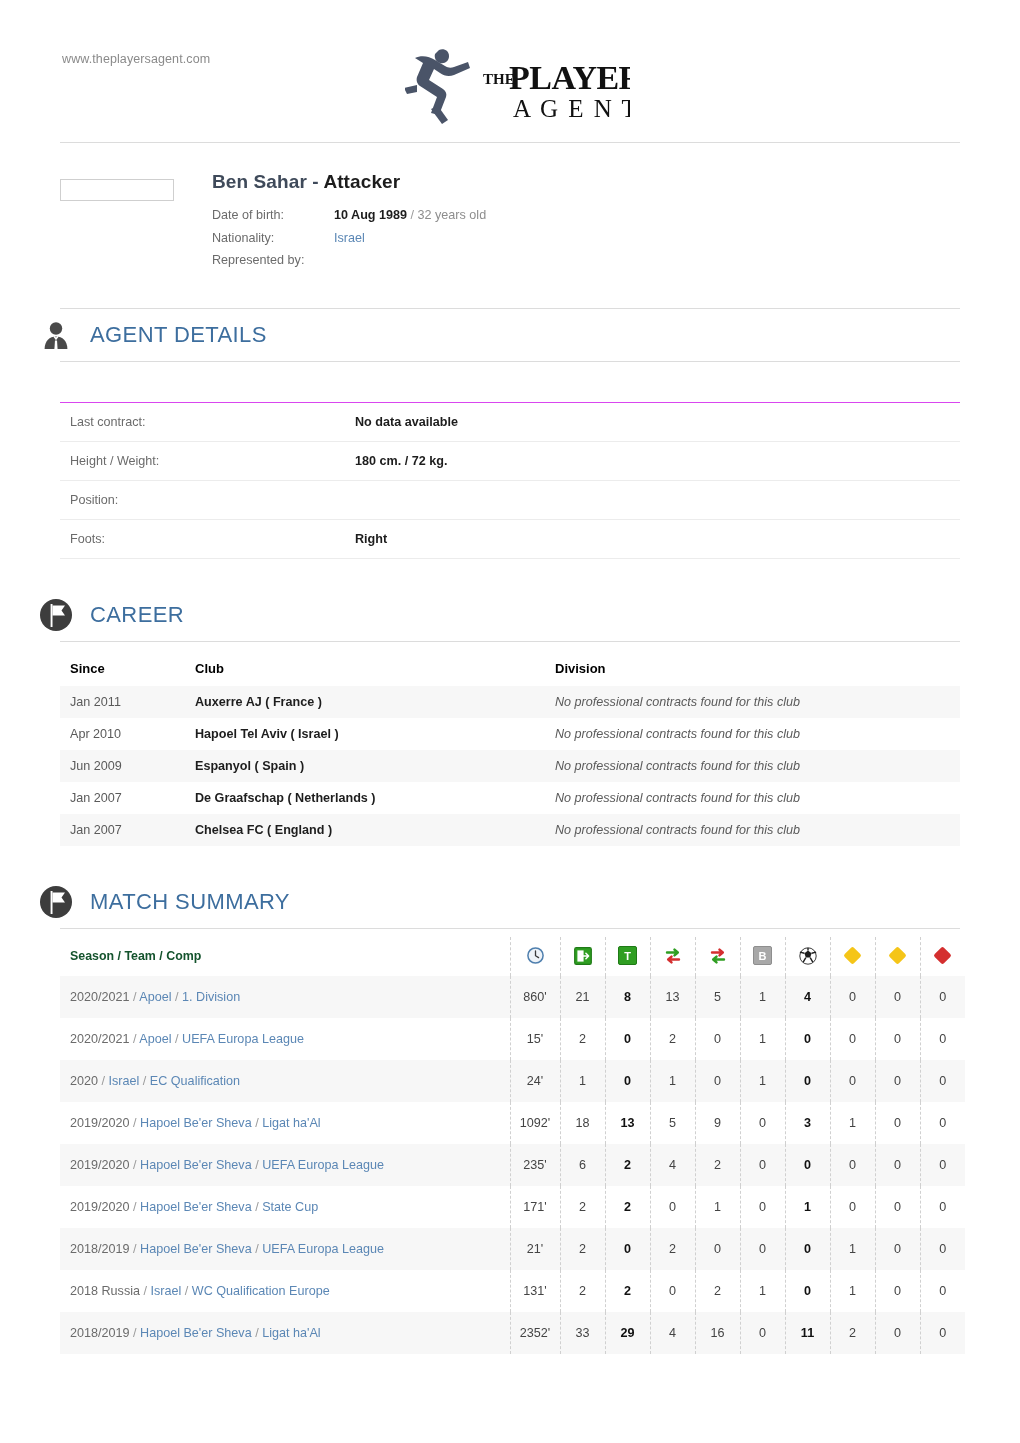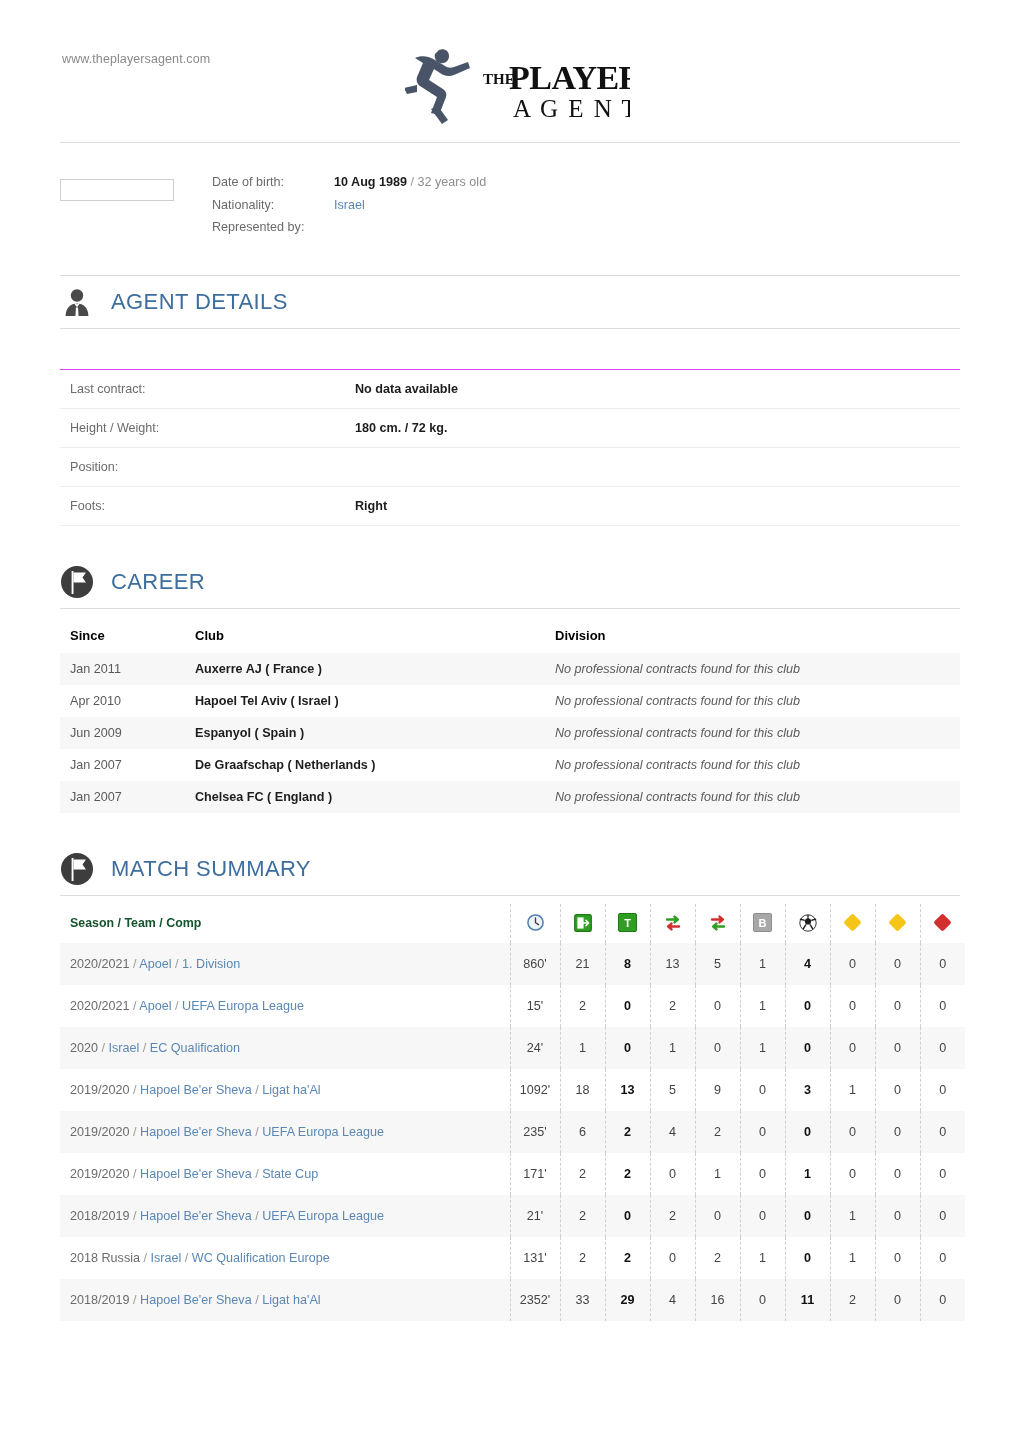--- a/index.html
+++ b/index.html
@@ -30,21 +30,21 @@
   .info-row{display:flex;font-size:12.6px;line-height:22.5px;}
   .info-label{width:122px;color:#6b6b6b;flex:0 0 auto;}
   .info-val{color:#6b6b6b;}
   .info-val b{color:#1d1d1d;font-weight:bold;}
   .link{color:#5b87b5;text-decoration:none;}
   .age{color:#8d8d8d;}
 
   .spacer-sm{height:36px;}
 
   
-  .section-head{display:flex;align-items:center;padding:0 60px;height:52px;}
+  .section-head{display:flex;align-items:center;padding:0 39px;height:52px;}
   .sec-icon{width:34px;height:34px;flex:0 0 auto;margin-right:17px;display:flex;align-items:center;justify-content:center;}
   .sec-title{font-size:22px;color:#3d6e9e;letter-spacing:.4px;font-weight:400;}
 
   
   table{border-collapse:collapse;width:900px;margin:0 60px;table-layout:fixed;}
   .kv-table td{font-size:12.6px;padding:12px 0 12px 10px;border-bottom:1px solid #ececec;}
   .kv-table tr:first-child td{border-top:1px solid #d946ef;}
   .kv-k{width:275px;color:#6b6b6b;}
   .kv-v{color:#1d1d1d;font-weight:bold;}
 
@@ -99,20 +99,23 @@
         <text x="104" y="45" font-family="Liberation Serif, serif" font-size="34" font-weight="bold" fill="#111" letter-spacing="-0.5">PLAYERS'</text>
         <text x="108" y="73" font-family="Liberation Serif, serif" font-size="25" fill="#111" letter-spacing="2">A G E N T</text>
       </svg>
     </div>
   </div>
   <div class="hr-full"></div>
 
   <div class="player-head">
     <div class="avatar-box"></div>
     <div class="player-info">
+      <div class="player-name">
+        <span class="first">Ben Sahar</span><span class="first"> - </span><span class="role">Attacker</span>
+      </div>
 
       <div class="info-row">
         <div class="info-label">Date of birth:</div>
         <div class="info-val">
           <b>10 Aug 1989</b><span class="sep"> / </span><span class="age">32 years old</span>
         </div>
       </div>
 
       <div class="info-row">
         <div class="info-label">Nationality:</div>

